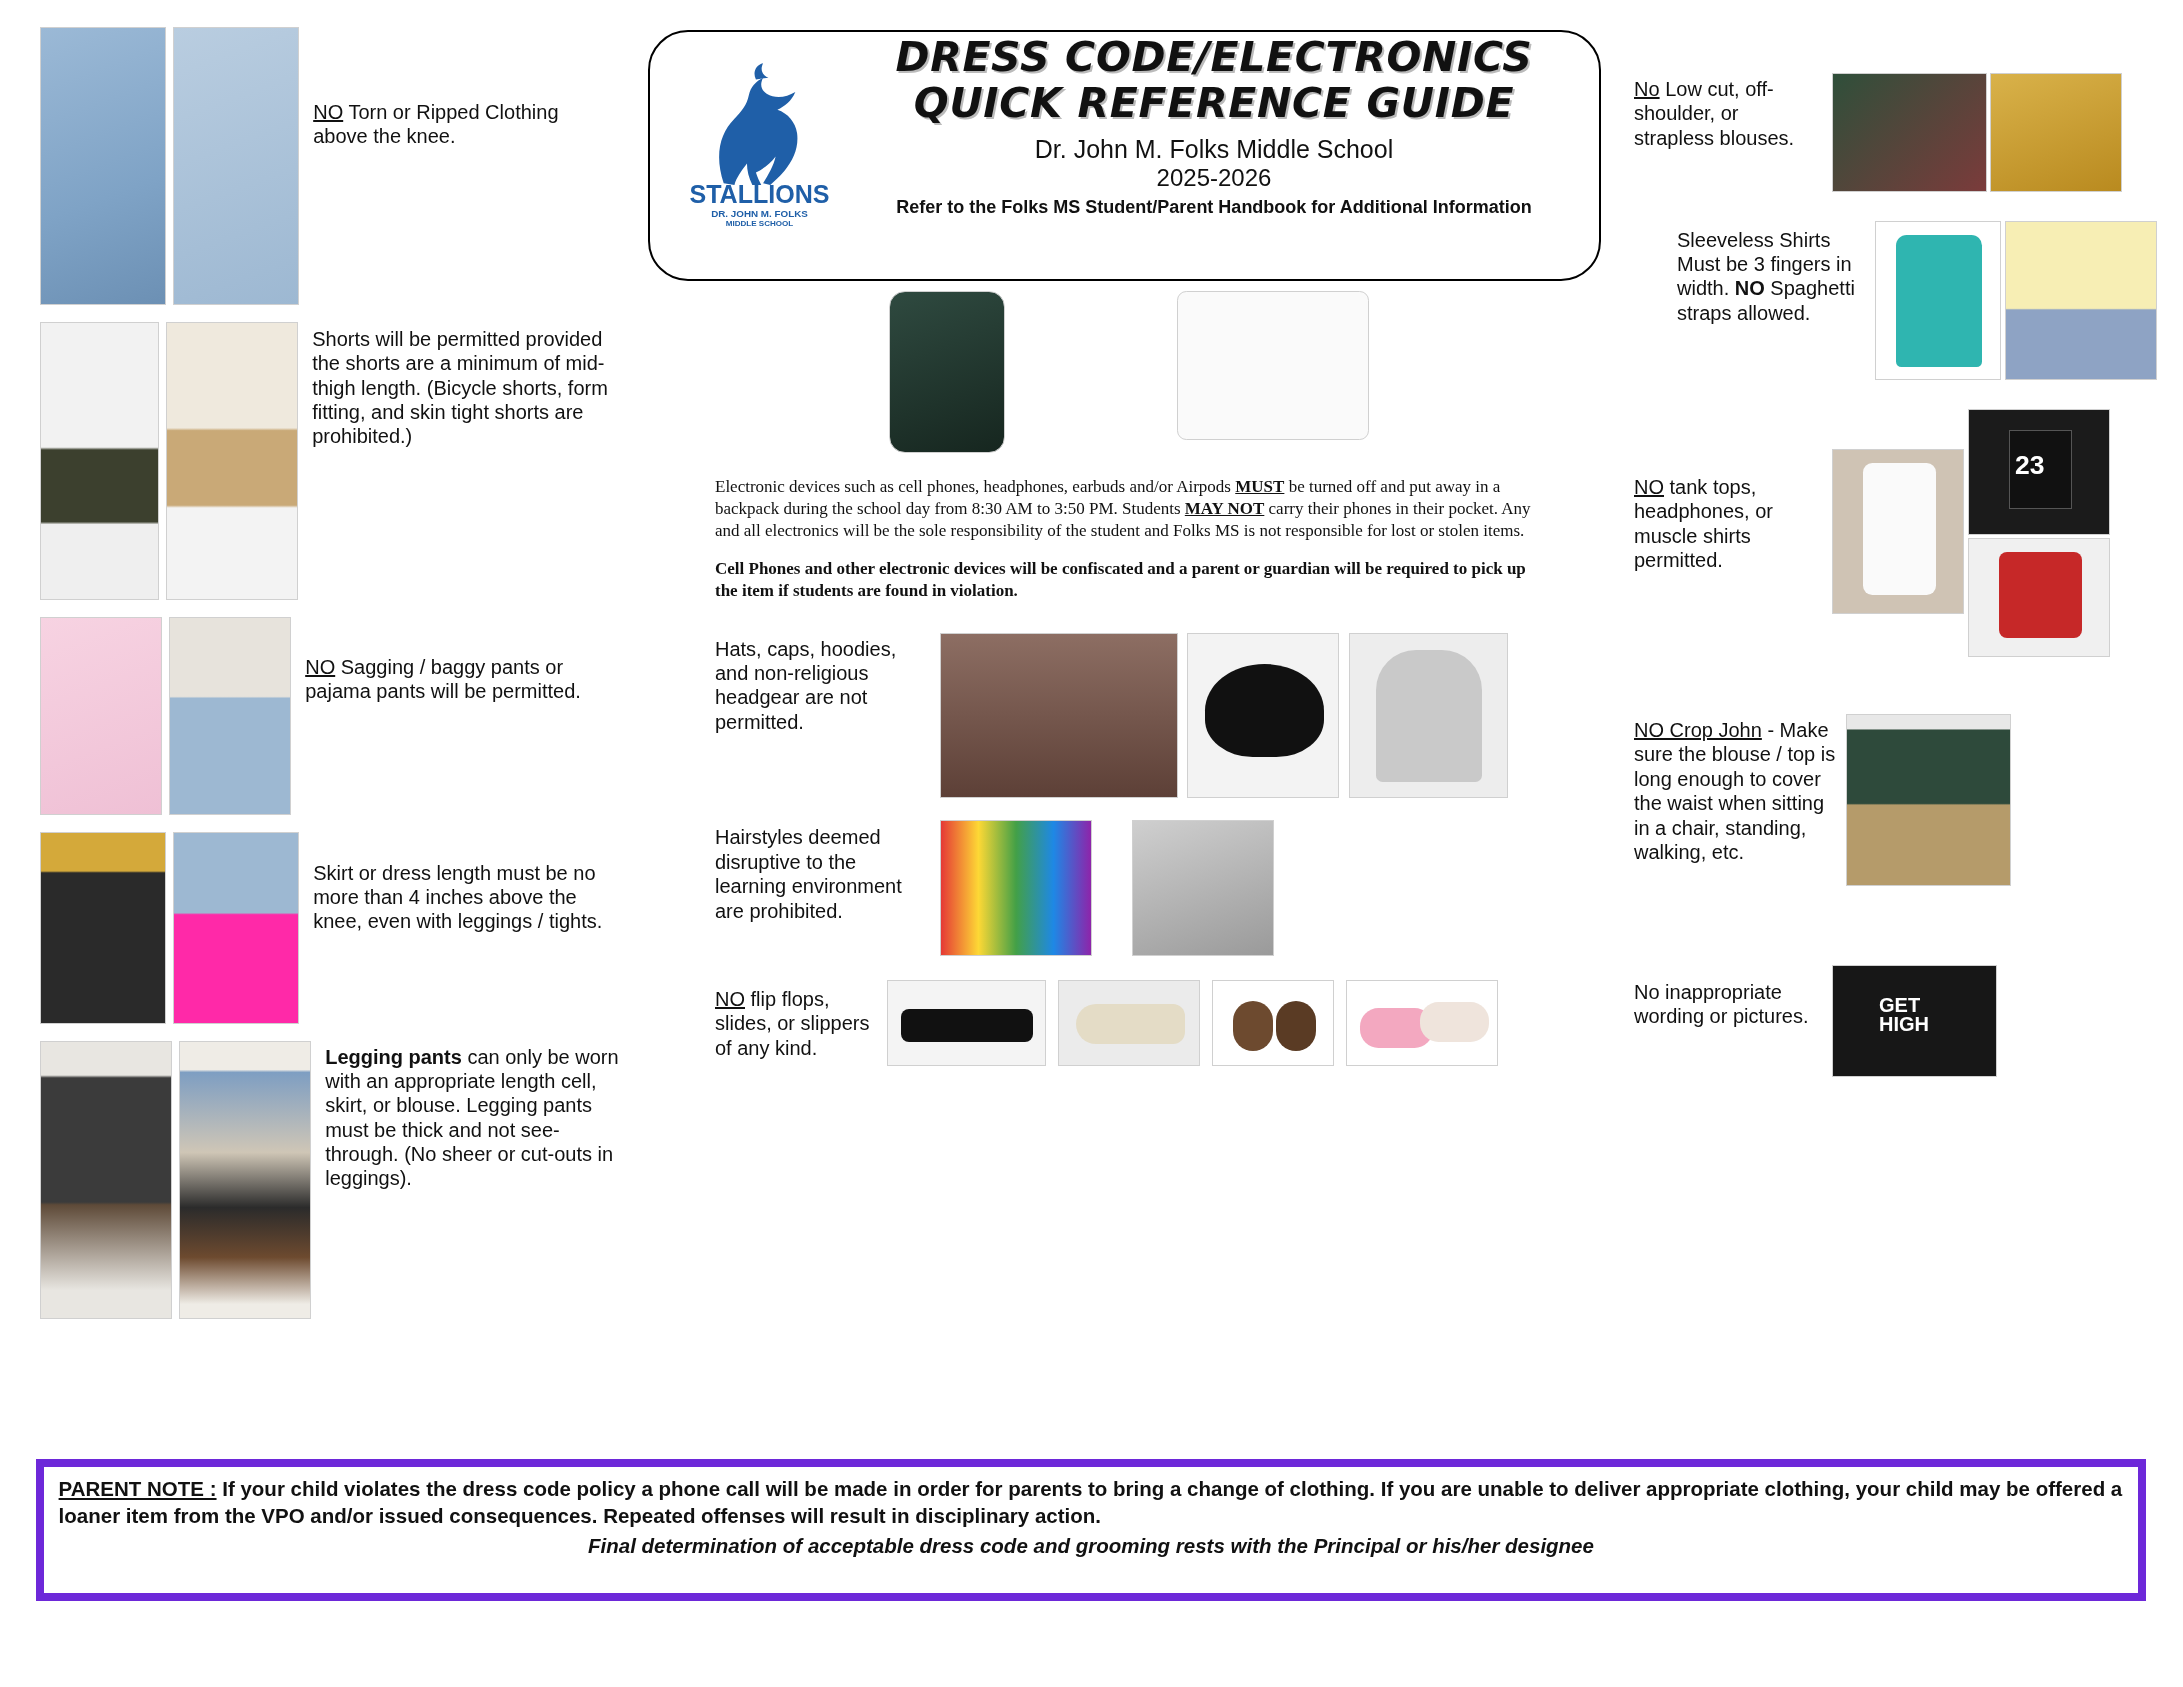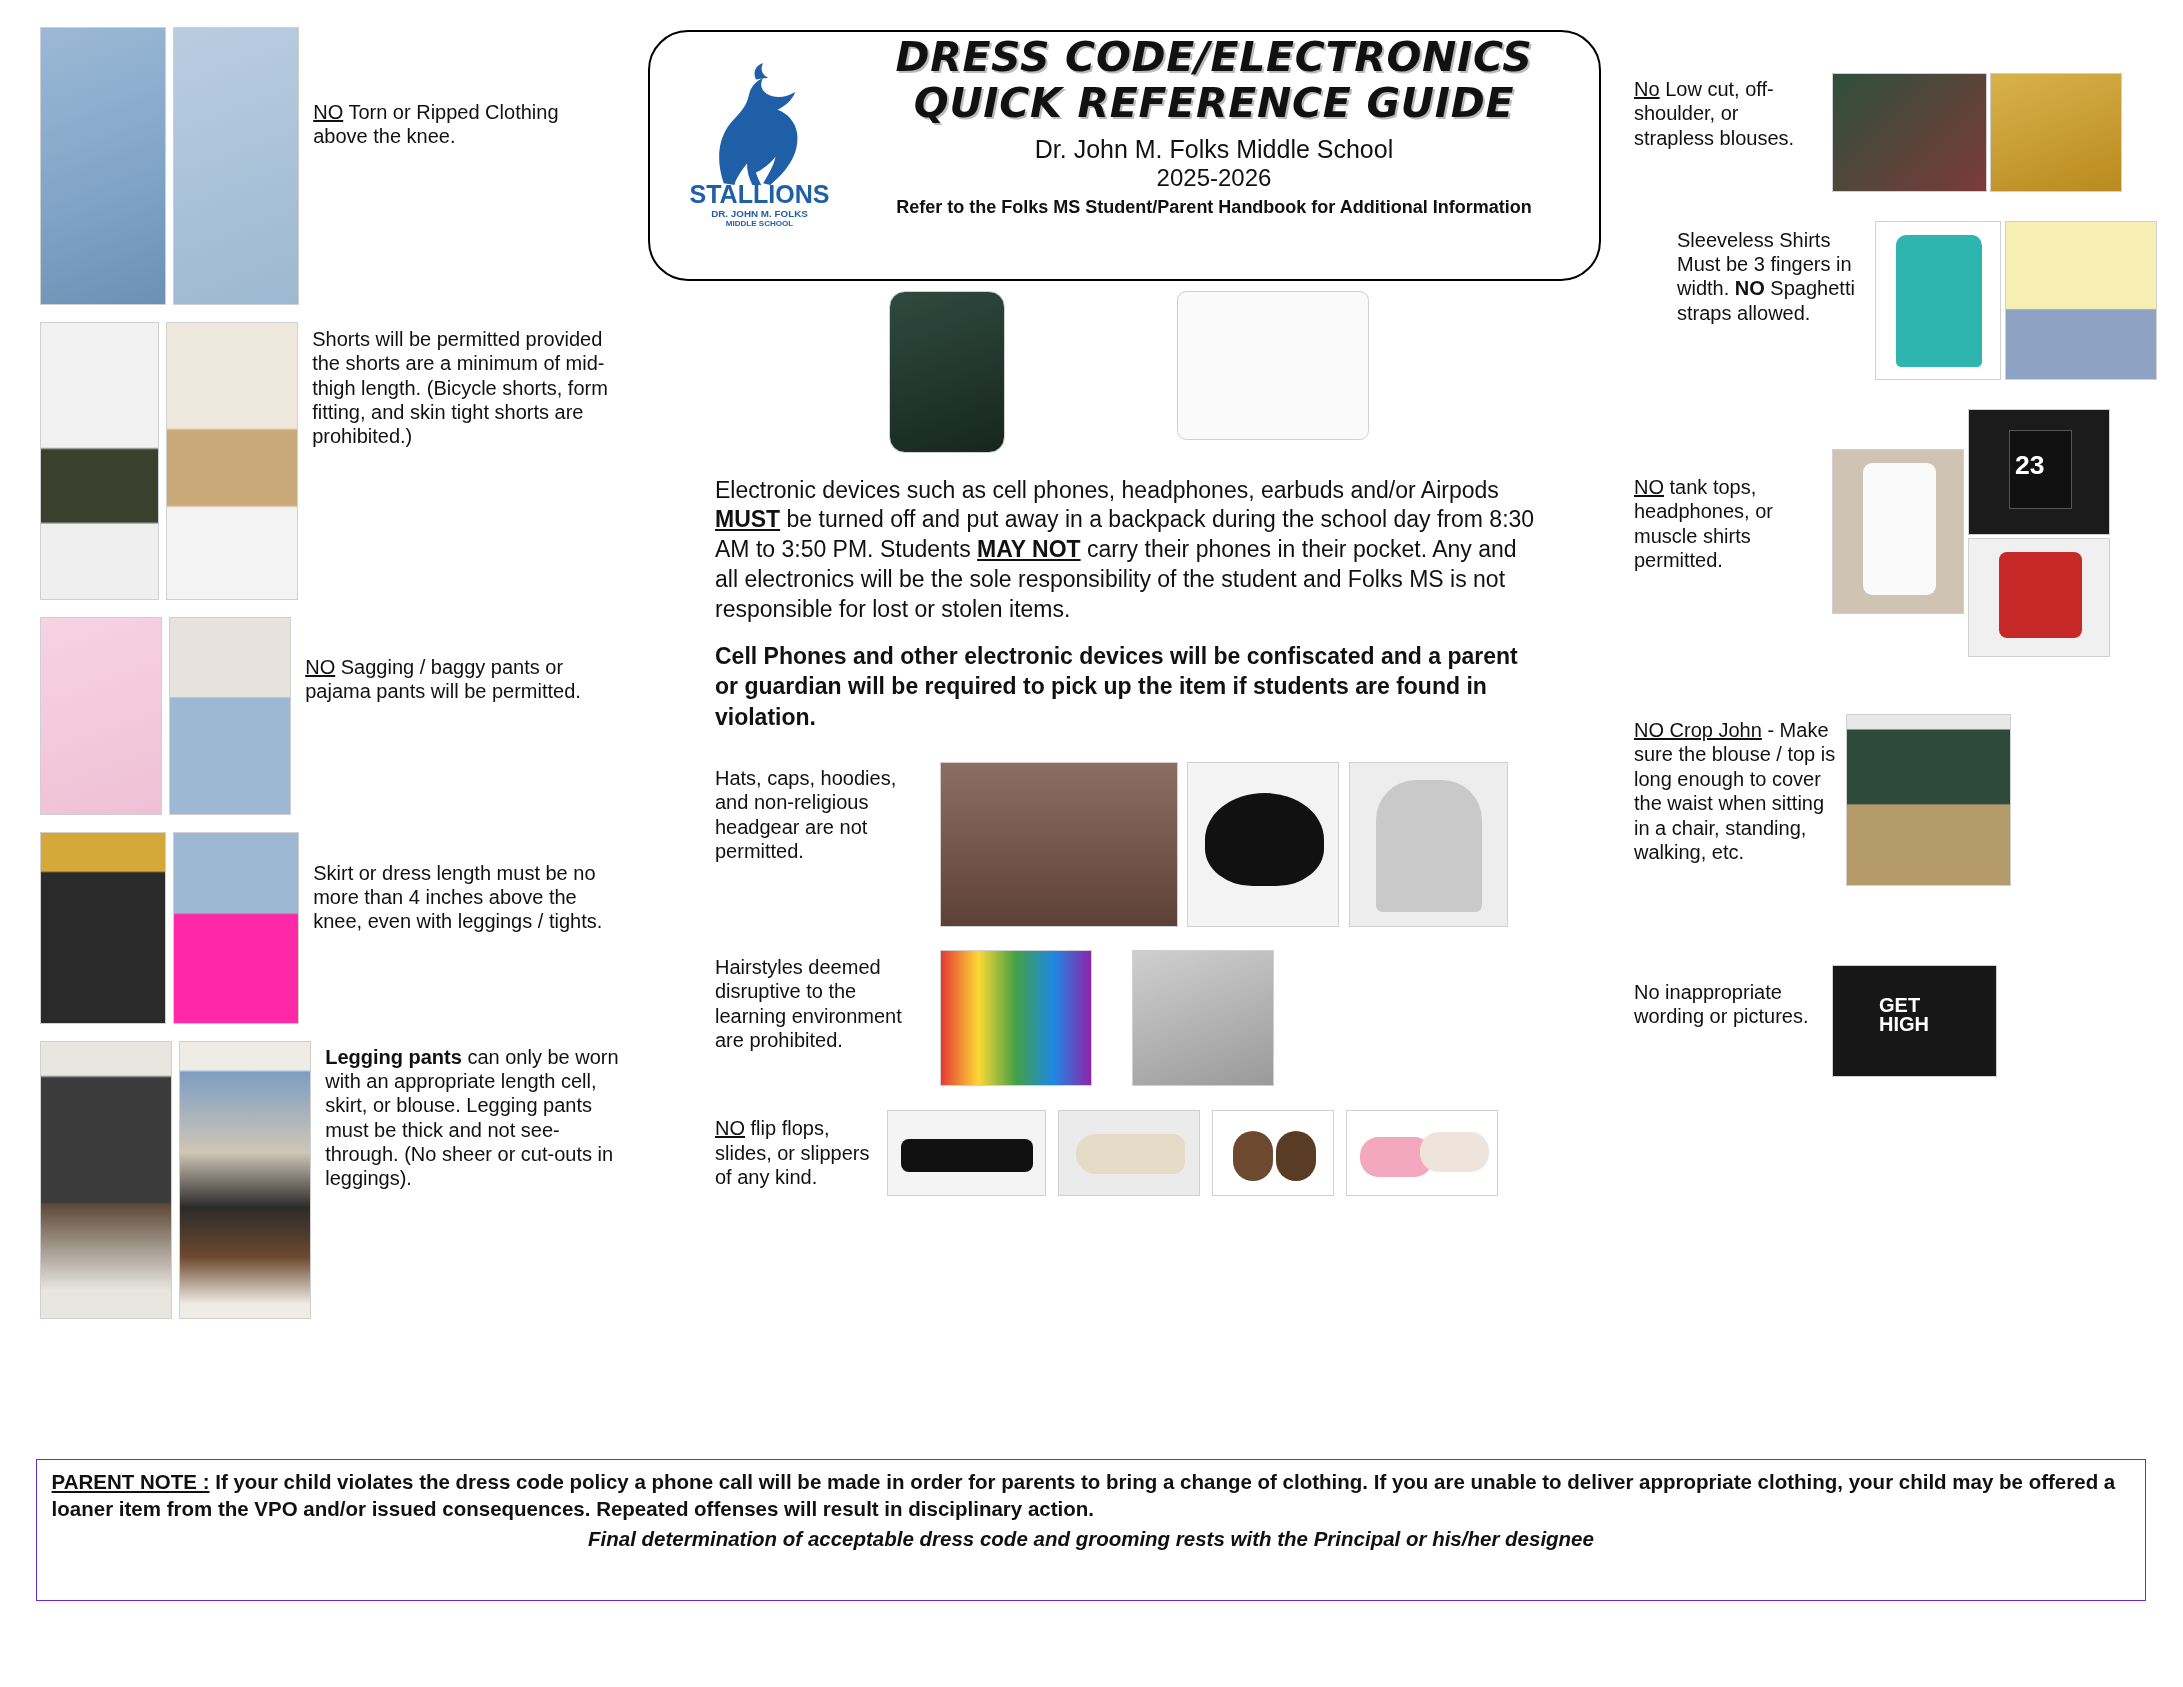--- a/index.html
+++ b/index.html
@@ -56,27 +56,27 @@
   }
   .subtitle { font-size:25px; margin-top:8px; }
   .subtitle2 { font-size:24px; }
   .refer { font-size:18px; font-weight:700; margin-top:5.3px; }
 
   
   .logo-box svg { width:100%; height:100%; }
 
   
   .devices { display:flex; gap:172px; justify-content:center; margin-top:13.2px; }
-  .para { font-size:23px; line-height:1.3; margin-top:17px; }
+  .para { font-size:17px; line-height:1.3; margin-top:17px;font-family:Liberation Serif, serif; }
   .para.bold { font-weight:700; margin-top:16px; line-height:1.32; }
 
   
   .footer {
     position:absolute; left:36px; top:1459px; width:2110px; height:142px;
-    border:1px solid #6d28d9; background:#fff; padding:9.3px 14.6px;
+    border:8px solid #6d28d9; background:#fff; padding:9.3px 14.6px;
   }
   .footer p { margin:0; font-size:20.5px; line-height:1.28; font-weight:700; }
   .footer .ital { font-style:italic; text-align:center; margin-top:4px; font-weight:700; }
 
   
   .jean { background: linear-gradient(160deg,#9bb9d6,#7fa3c6 60%,#6c90b4); }
   .jean2 { background: linear-gradient(160deg,#b9cde0,#9db8d2); }
   .shorts-khaki { background: linear-gradient(160deg,#c9a977,#b9965f); }
   .pink { background: linear-gradient(160deg,#f7d3e2,#efc0d5); }
   .black { background:#1c1c1c; }

